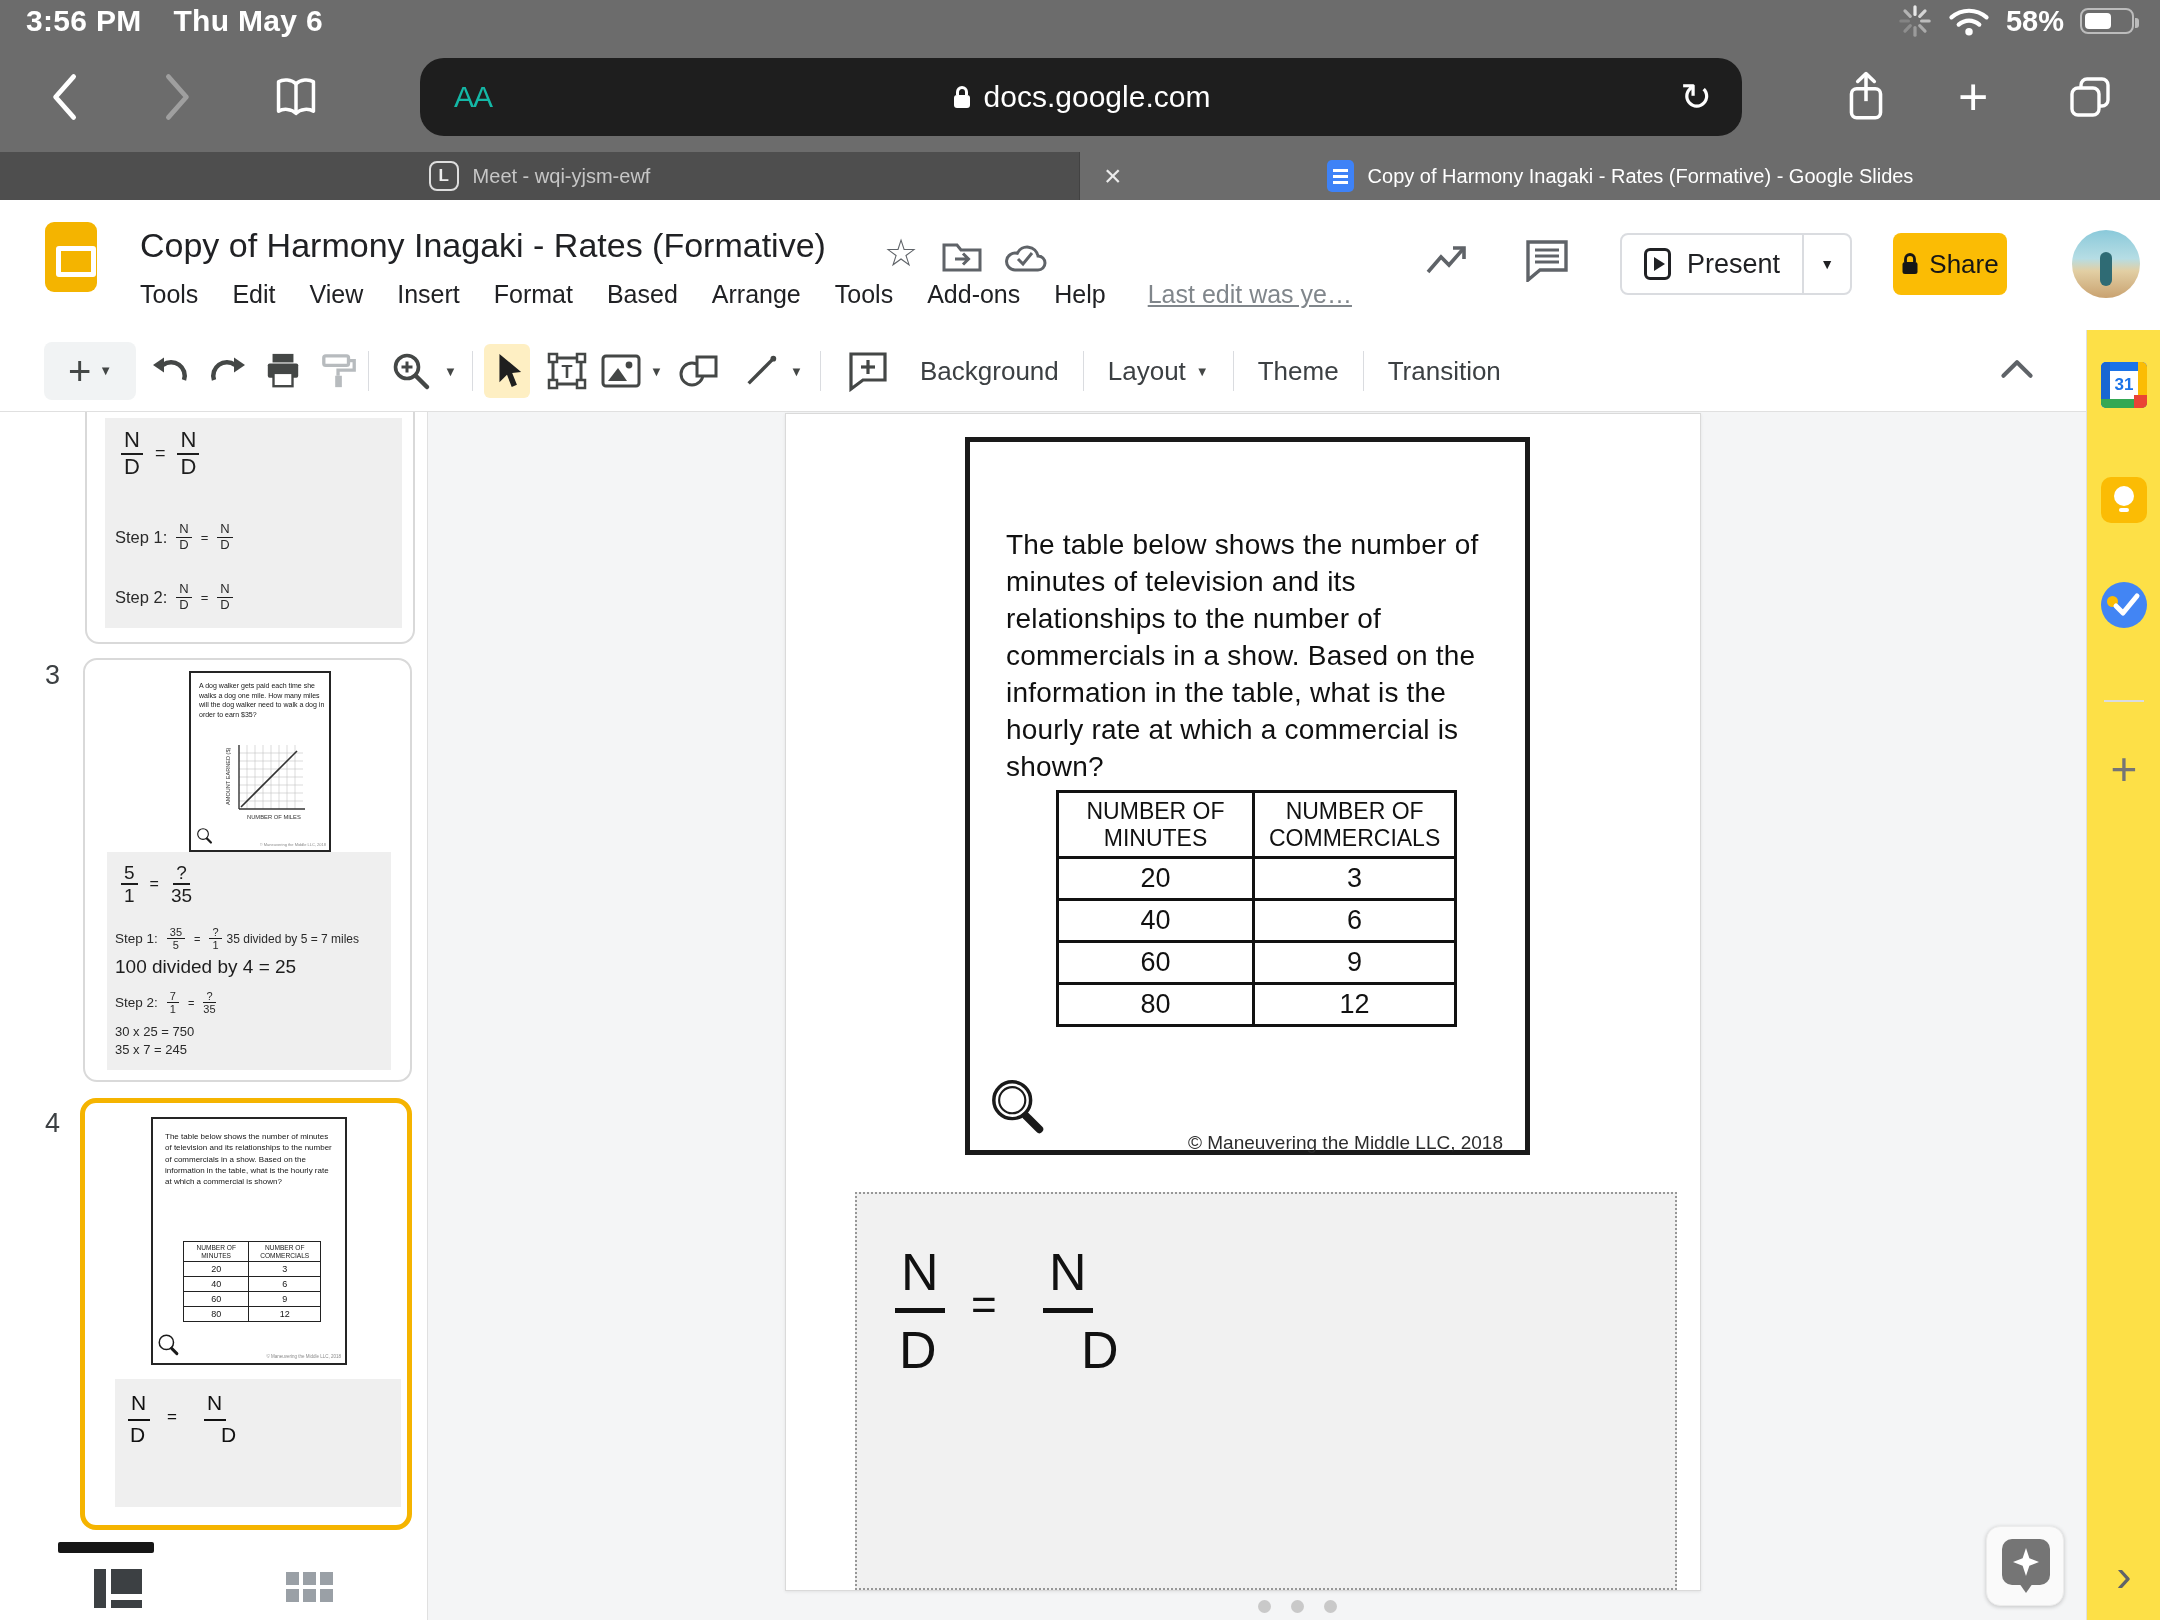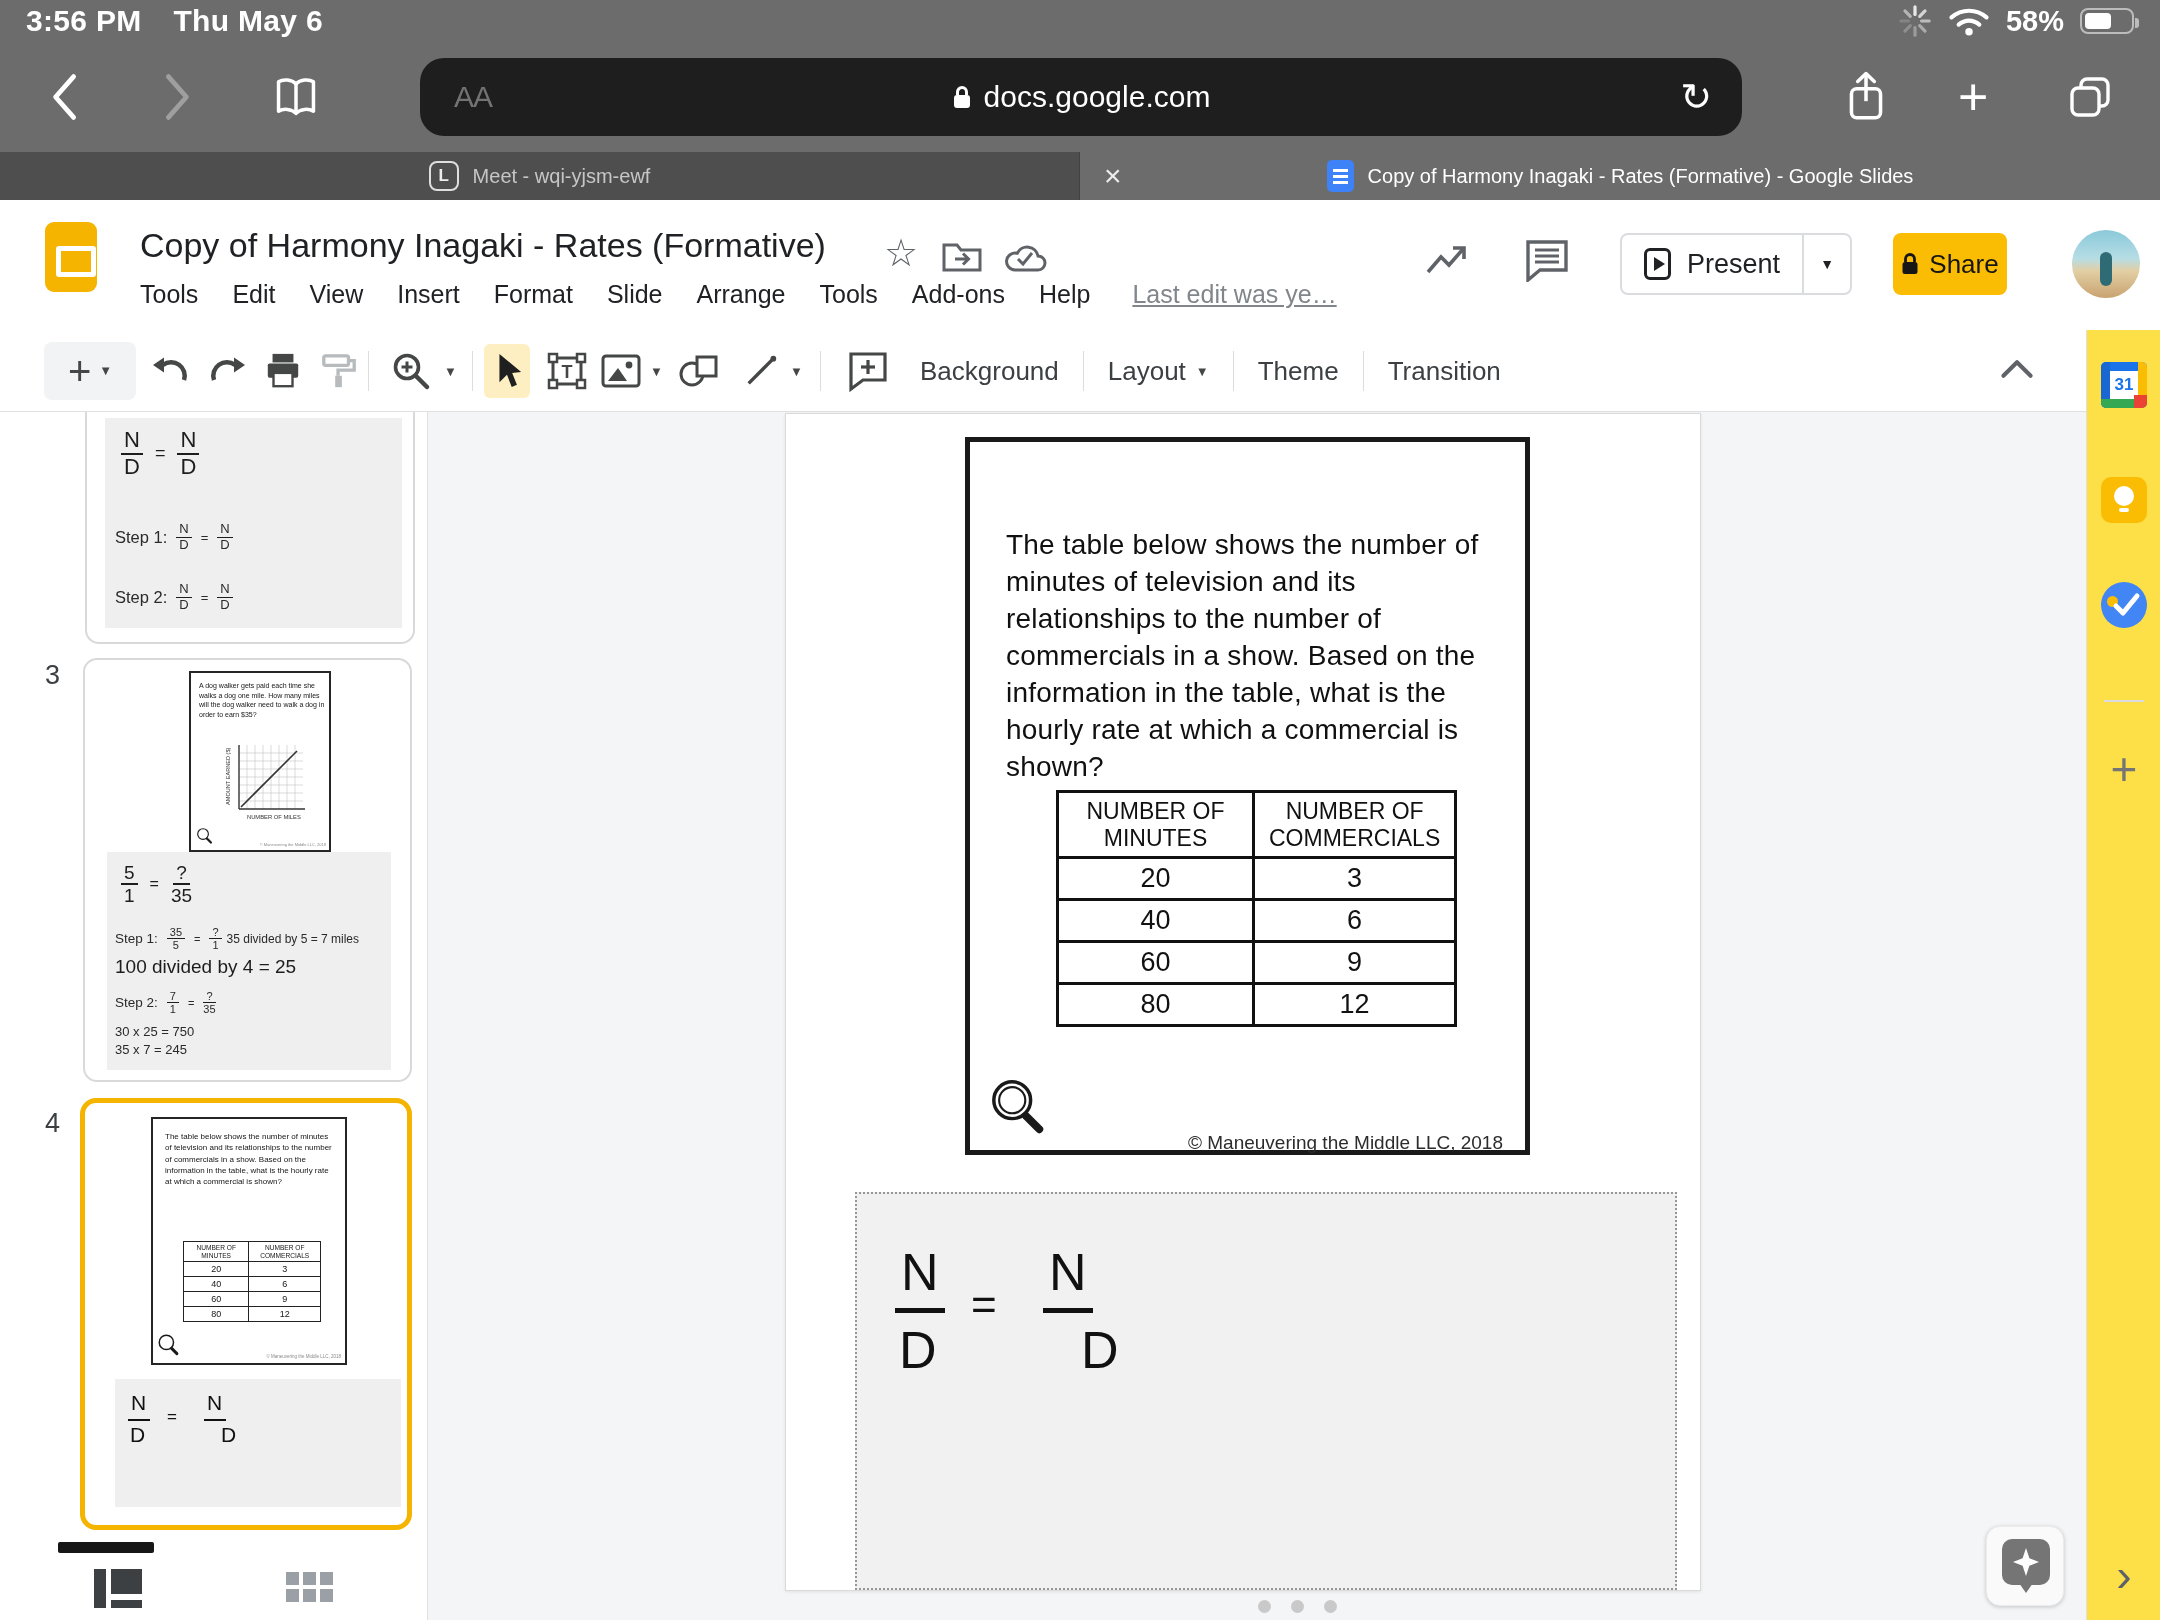--- a/index.html
+++ b/index.html
@@ -11,21 +11,21 @@
   .ios-chrome{position:absolute;left:0;top:0;width:2160px;height:152px;background:var(--chrome,#6c6c6c)}
   .status-bar{position:absolute;left:0;top:0;width:100%;height:42px;display:flex;align-items:center;justify-content:space-between;padding:16px 26px;color:#fff}
   .status-left{display:flex;gap:32px;font-size:30px;font-weight:600;letter-spacing:.3px}
   .status-right{display:flex;align-items:center;gap:16px;font-size:29px;font-weight:600}
   .battery{position:relative;width:54px;height:26px;border:2px solid rgba(255,255,255,.55);border-radius:8px;padding:3px}
   .battery i{display:block;height:100%;width:58%;background:#fff;border-radius:4px}
   .battery::after{content:"";position:absolute;right:-7px;top:8px;width:4px;height:10px;background:rgba(255,255,255,.55);border-radius:0 3px 3px 0}
   .nav-bar{position:absolute;left:0;top:42px;width:100%;height:110px}
   .nav-icon{position:absolute;top:50%;transform:translateY(-50%);display:flex;align-items:center;justify-content:center}
   .url-pill{position:absolute;left:420px;top:16px;width:1322px;height:78px;background:var(--url_pill,#1e1e1e);border-radius:24px;display:flex;align-items:center;justify-content:center;color:#fff}
-  .reader-btn{position:absolute;left:34px;top:50%;transform:translateY(-50%);font-size:30px;color:#737373;letter-spacing:-1px}
+  .reader-btn{position:absolute;left:34px;top:50%;transform:translateY(-50%);font-size:30px;color:#14b8a6;letter-spacing:-1px}
   .url-center{display:flex;align-items:center;gap:12px;font-size:30px}
   .reload{position:absolute;right:30px;top:50%;transform:translateY(-50%);font-size:38px;color:#fff}
   .nav-plus{font-size:52px;font-weight:200;color:#fff}
 
   
   .tab-bar{position:absolute;left:0;top:152px;width:2160px;height:48px;display:flex;background:var(--chrome_dark,#4e4e4e)}
   .tab{position:relative;width:1080px;height:48px;display:flex;align-items:center;justify-content:center;gap:14px;overflow:hidden}
   .tab.inactive{background:var(--chrome_dark,#4e4e4e);color:#c6c6c6;border-right:1px solid #424242}
   .tab.active{background:var(--chrome,#6c6c6c);color:#fff}
   .tab .favicon-l{width:30px;height:30px;border:2px solid #dedede;border-radius:8px;display:flex;align-items:center;justify-content:center;font-size:17px;font-weight:700;color:#ededed}
@@ -260,21 +260,21 @@
           <polyline points="16,17 21,22 30,11" fill="none" stroke="#5f6368" stroke-width="3"></polyline>
         </svg>
     </span>
 
     <div class="menu-row">
       <span>Tools</span>
       <span>Edit</span>
       <span>View</span>
       <span>Insert</span>
       <span>Format</span>
-      <span>Slide</span>
+      <span>Based</span>
       <span>Arrange</span>
       <span>Tools</span>
       <span>Add-ons</span>
       <span>Help</span>
       <span class="last-edit">Last edit was ye…</span>
     </div>
 
     <span class="hdr-right-icon" style="left:1424px">
       <svg viewBox="0 0 46 40" width="46" height="40">
           <polyline points="4,32 17,17 25,25 40,8" fill="none" stroke="#5f6368" stroke-width="3.6"></polyline>

